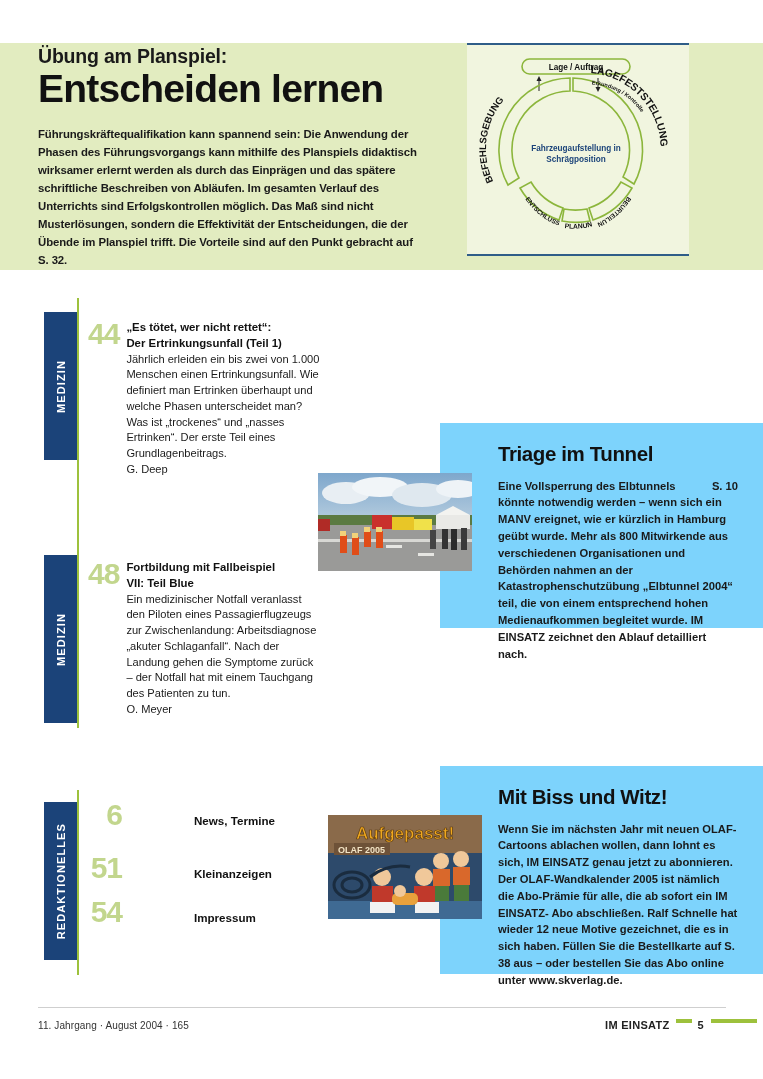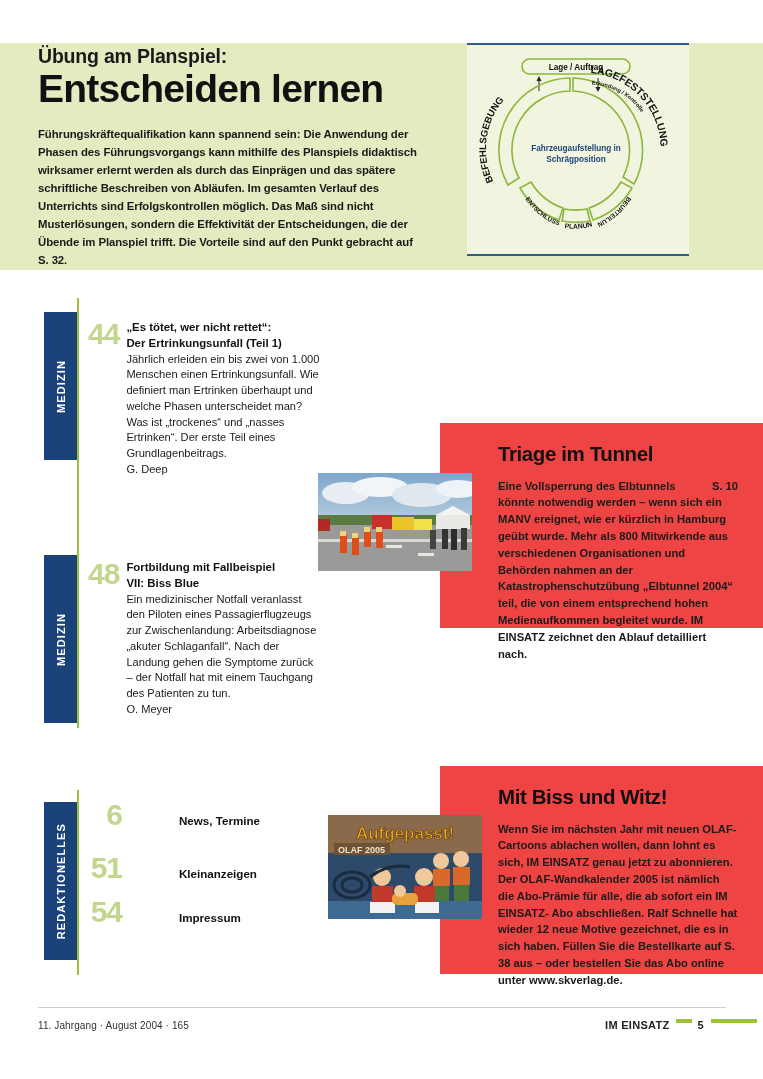--- a/index.html
+++ b/index.html
@@ -160,34 +160,34 @@
   .simple-num {
     color: #c2d68d;
     font-weight: bold;
     font-size: 30px;
     line-height: 1;
     width: 36px;
     text-align: right;
     letter-spacing: -1px;
   }
   .simple-label {
-    margin-left: 9px;
+    margin-left: 24px;
     font-size: 11.6px;
     font-weight: bold;
     color: #111;
     padding-left: 48px;
   }
   .se-1 { left: 86px; top: 800px; }
   .se-2 { left: 86px; top: 853px; justify-content: center; }
   .se-3 { left: 86px; top: 897px; }
 
   
   .promo {
     position: absolute;
-    background: #ef4444;
+    background: #7dd3fc;
   }
   .promo-1 { left: 440px; top: 423px; width: 323px; height: 205px; }
   .promo-2 { left: 440px; top: 766px; width: 323px; height: 208px; }
 
   .promo-inner {
     position: absolute;
     left: 58px;
     top: 20px;
     width: 240px;
   }
@@ -358,21 +358,21 @@
       <p class="toc-title">Der Ertrinkungsunfall (Teil 1)</p>
       <p class="toc-text">Jährlich erleiden ein bis zwei von 1.000 Menschen einen Ertrinkungsunfall. Wie definiert man Ertrinken überhaupt und welche Phasen unterscheidet man? Was ist „trockenes“ und „nasses Ertrinken“. Der erste Teil eines Grundlagenbeitrags.</p>
       <p class="toc-author">G. Deep</p>
     </div>
   </div>
 
   <div class="toc-entry entry-48">
     <div class="toc-num">48</div>
     <div class="toc-body">
       <p class="toc-title">Fortbildung mit Fallbeispiel</p>
-      <p class="toc-title">VII: Biss Blue</p>
+      <p class="toc-title">VII: Teil Blue</p>
       <p class="toc-text">Ein medizinischer Notfall veranlasst den Piloten eines Passagierflugzeugs zur Zwischenlandung: Arbeitsdiagnose „akuter Schlaganfall“. Nach der Landung gehen die Symptome zurück –  der Notfall hat mit einem Tauchgang des Patienten zu tun.</p>
       <p class="toc-author">O. Meyer</p>
     </div>
   </div>
 
   <div class="simple-entry se-1">
     <div class="simple-num">6</div>
     <div class="simple-label">News, Termine</div>
   </div>
   <div class="simple-entry se-2">

